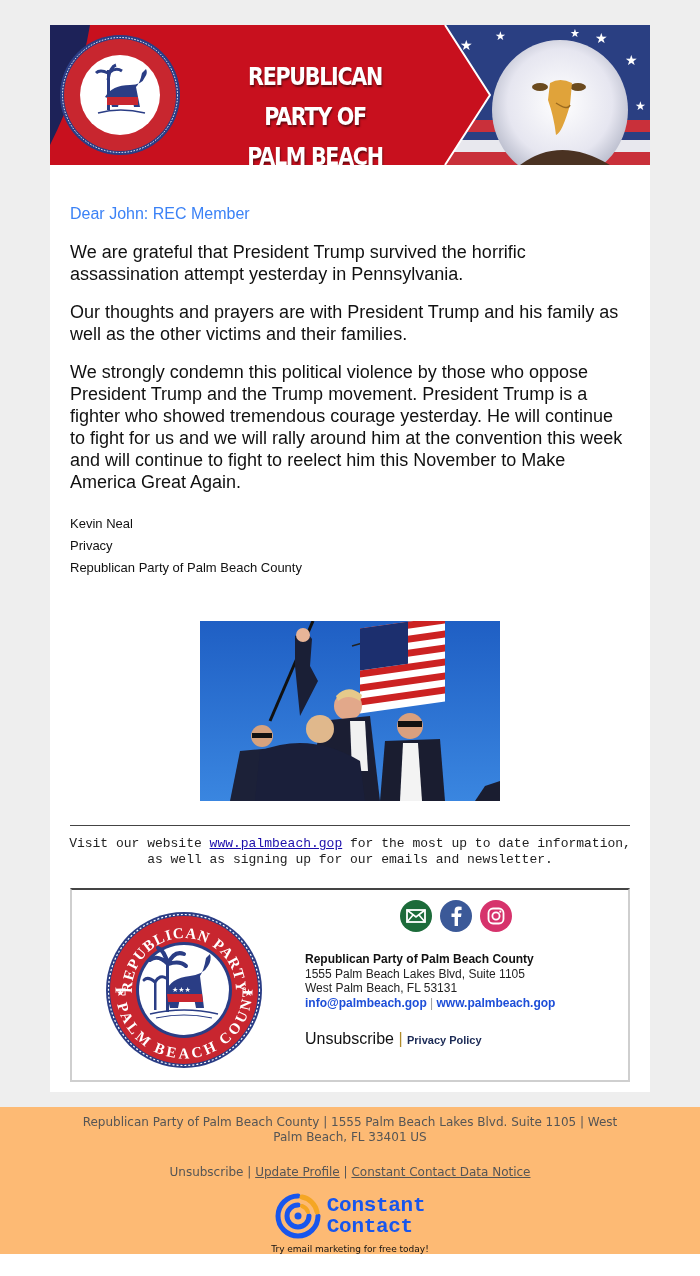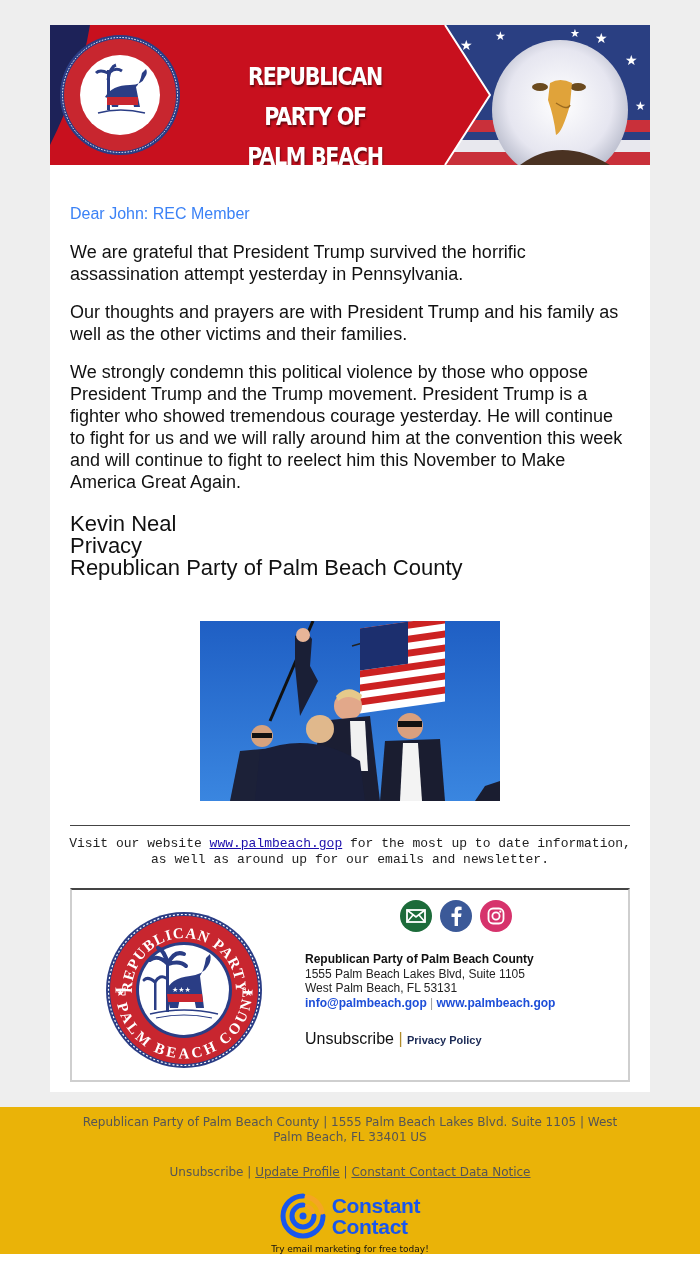--- a/index.html
+++ b/index.html
@@ -6,44 +6,44 @@
   html, body { width: 700px; background: #ffffff; }
   body { font-family: "Liberation Sans", sans-serif; color: #000; }
   .outer { background: #eeeeee; padding: 15px 50px 15px 50px; }
   .card { background: #ffffff; width: 600px; padding-bottom: 10px; }
   .banner { position: relative; width: 600px; height: 140px; margin-top: 10px; overflow: hidden; background: #1d2258; }
   .banner svg { display: block; }
   .banner-title { position: absolute; left: 150px; top: 32px; width: 230px; text-align: center; color: #fff; font-family: "DejaVu Sans", sans-serif; font-weight: bold; font-size: 24px; line-height: 40px; letter-spacing: -1.5px; transform: scaleX(0.86); transform-origin: center; text-shadow: 1px 2px 2px rgba(0,0,0,0.5); }
   .body-text { padding: 40px 20px 0 20px; }
   .greeting { color: #3b82f6; font-size: 16px; margin-bottom: 18px; }
   .para { font-size: 18px; line-height: 22px; color: #111; margin-bottom: 16px; }
-  .signature { font-size: 22px; line-height: 22px; color: #111; margin-top: 20px; }
+  .signature { font-size: 13px; line-height: 22px; color: #111; margin-top: 20px; }
   .photo-wrap { text-align: center; margin-top: 42px; }
   .photo { display: inline-block; width: 300px; height: 180px; position: relative; overflow: hidden; background: #2a6fd0; }
   .hr1 { margin: 20px 20px 0 20px; border-top: 1px solid #444; }
   .visit { font-family: Liberation Mono, monospace; font-size: 13px; line-height: 16px; text-align: center; color: #222; padding: 10px 0 20px 0; }
   .visit a { color: #1a0dab; text-decoration: underline; }
   .sig-box { margin: 0 20px; border: 2px solid #cfcfcf; border-top: 2px solid #444; height: 194px; position: relative; }
   .seal { position: absolute; left: 32px; top: 20px; }
   .social { position: absolute; left: 328px; top: 10px; display: flex; gap: 8px; }
   .soc { width: 32px; height: 32px; border-radius: 50%; display: flex; align-items: center; justify-content: center; color: #fff; font-weight: bold; font-size: 20px; }
   .contact { position: absolute; left: 233px; top: 62px; font-size: 12px; line-height: 14.5px; color: #222; }
   .contact .name { font-weight: bold; color: #111; }
   .contact .red { color: #1d4ed8; font-weight: bold; }
   .contact .sep { color: #999; }
   .unsub-row { position: absolute; left: 233px; top: 140px; font-size: 16px; color: #111; }
   .unsub-row .pipe { color: #b08a2a; }
   .unsub-row .pp { font-size: 11px; font-weight: bold; color: #1b2a55; text-align: right; }
-  .footer { background: #eab308; text-align: center; font-family: "DejaVu Sans", sans-serif; font-size: 12px; color: #555; padding-top: 8px; }
+  .footer { background: #fdba74; text-align: center; font-family: "DejaVu Sans", sans-serif; font-size: 12px; color: #555; padding-top: 8px; }
   .footer .addr { line-height: 15px; padding: 0 75px; }
   .footer .links { margin-top: 20px; }
   .footer .links a { color: #555; text-decoration: underline; }
   .cc { margin-top: 14px; display: inline-flex; flex-direction: column; align-items: center; }
   .cc-top { display: flex; align-items: center; gap: 6px; }
-  .cc-word { color: #1856ed; font-family: Liberation Sans, sans-serif; font-weight: bold; font-size: 21px; line-height: 21px; text-align: left; letter-spacing: -0.3px; }
+  .cc-word { color: #1856ed; font-family: Liberation Mono, monospace; font-weight: bold; font-size: 21px; line-height: 21px; text-align: left; letter-spacing: -0.3px; }
   .cc-tag { font-size: 9px; color: #111; margin-top: 5px; }
 </style>
 </head>
 <body>
 
 <div class="outer">
   <div class="card">
 
     <div class="banner">
       <svg width="600" height="140" viewBox="0 0 600 140">
@@ -150,21 +150,21 @@
           <path d="M60 130 Q110 110 160 140 L165 180 L55 180 Z" fill="#1a1f3a"></path>
           <path d="M285 165 L300 160 L300 180 L275 180 Z" fill="#1a1d30"></path>
         </svg>
       </div>
     </div>
 
     <div class="hr1"></div>
 
     <div class="visit">
       <span>Visit our website </span><a href="#">www.palmbeach.gop</a><span> for the most up to date information,</span><br>
-      <span>as well as around up for our emails and newsletter.</span>
+      <span>as well as signing up for our emails and newsletter.</span>
     </div>
 
     <div class="sig-box">
       <div class="seal">
         <svg width="160" height="160" viewBox="0 0 160 160">
           <defs>
             <path id="arcTop" d="M 28 80 A 52 52 0 0 1 132 80"></path>
             <path id="arcBot" d="M 22 80 A 58 58 0 0 0 138 80"></path>
           </defs>
           <circle cx="80" cy="80" r="78" fill="#2a3d85"></circle>

